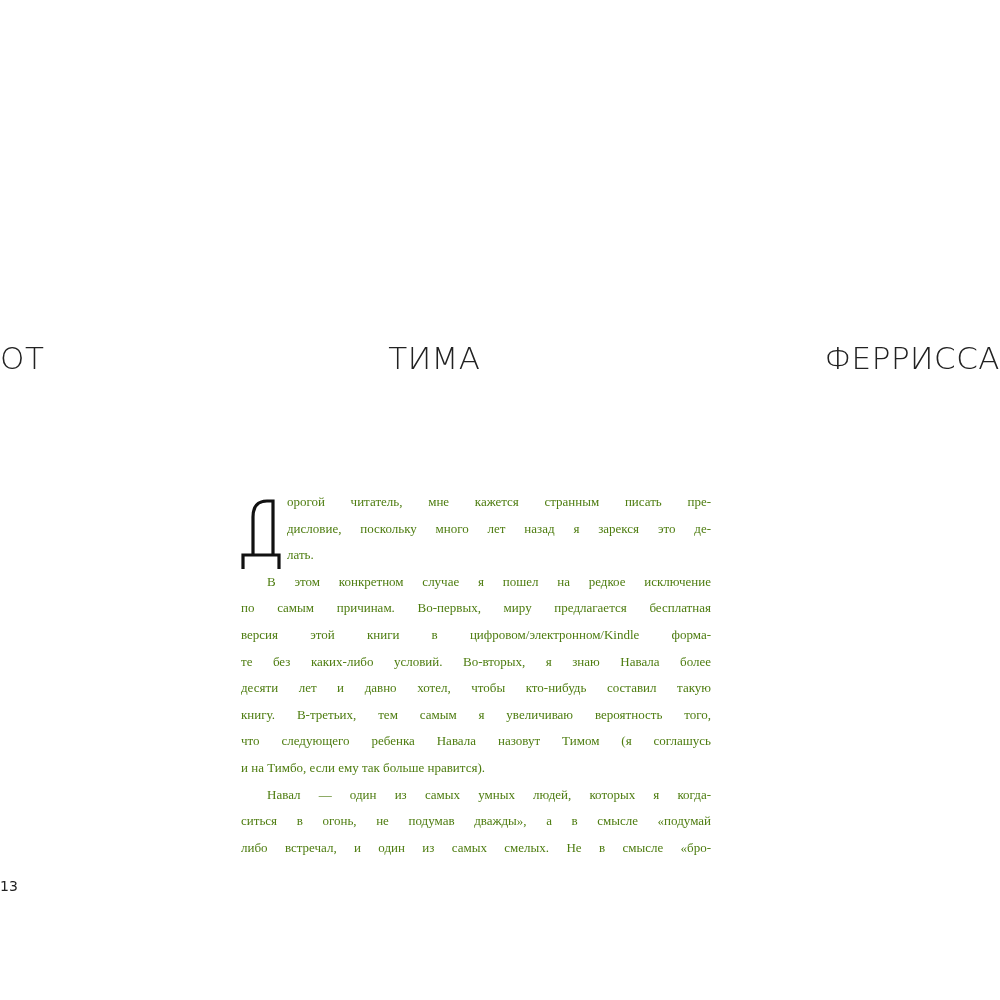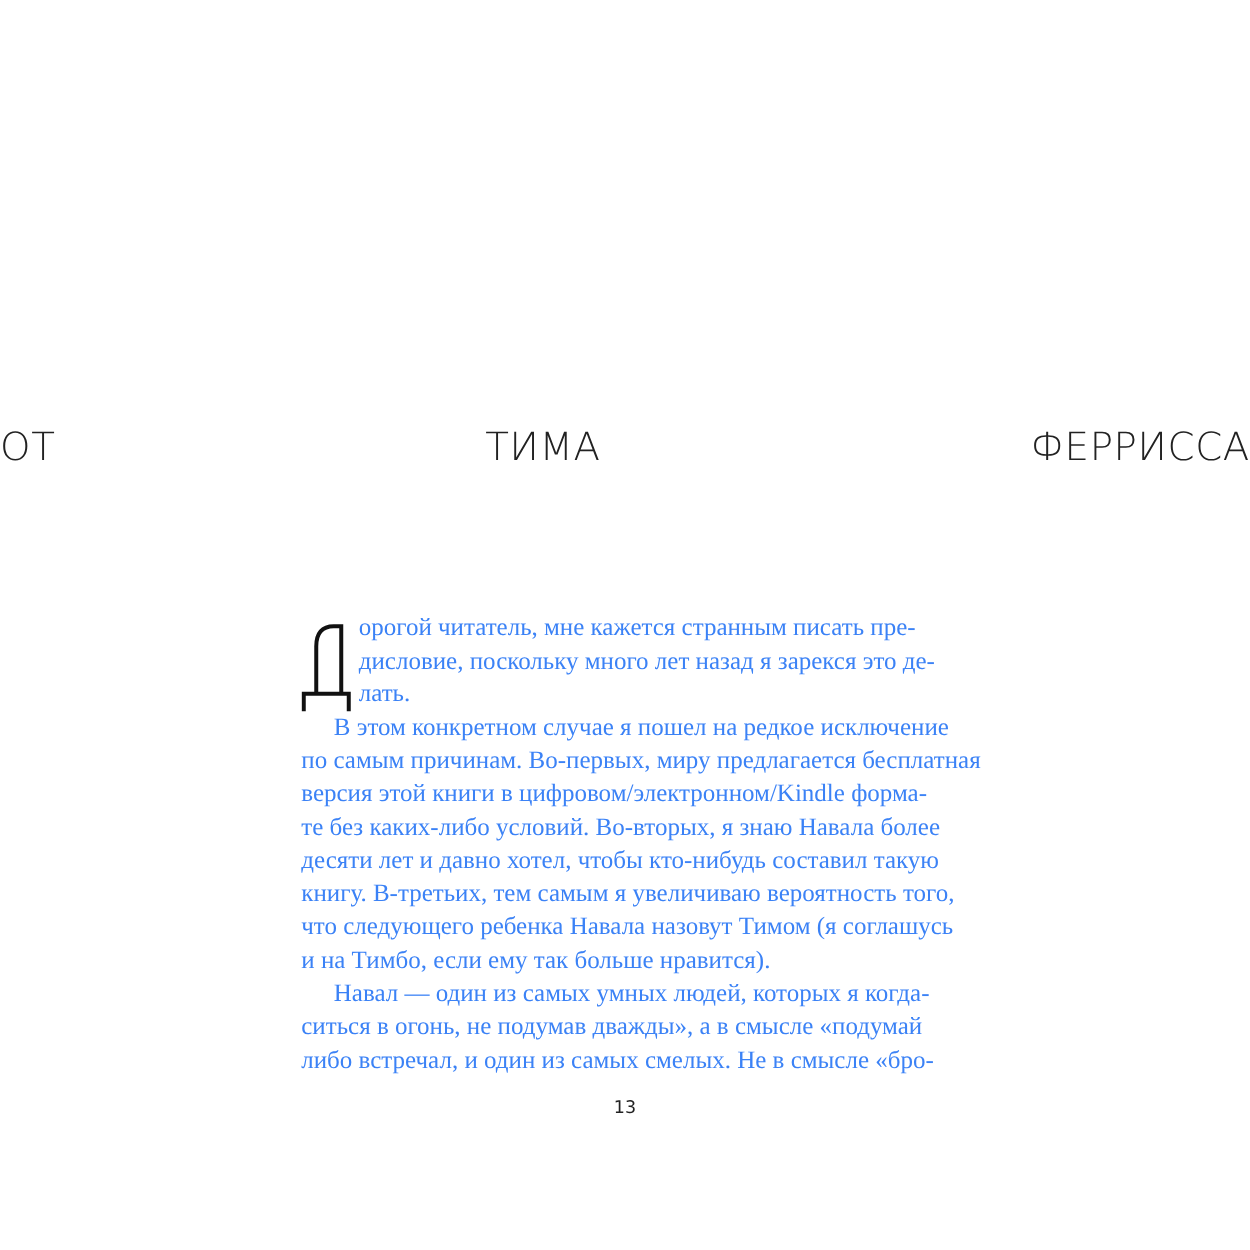--- a/index.html
+++ b/index.html
@@ -5,34 +5,34 @@
   html, body { margin:0; padding:0; background:#ffffff; }
   body { width:1000px; height:1000px; position:relative; overflow:hidden; }
   .title {
     position:absolute; left:0; width:1000px; top:345px;
     text-align:center; font-family:"DejaVu Sans", sans-serif; font-weight:200;
     color:#222; font-size:31px; line-height:37px; letter-spacing:0.5px;
   }
   .title .line { display:block; }
   .body {
     position:absolute; left:241px; top:489px; width:470px;
-    font-family:"Liberation Serif", serif; font-size:20px; color:#3b82f6;
+    font-family:"Liberation Serif", serif; font-size:13px; color:#4d7c0f;
   }
   .line {
     display:block; height:26.6px; line-height:26.6px; white-space:nowrap;
     text-align:justify; text-align-last:justify;
   }
   .line.last { text-align-last:left; }
   .line.indent { padding-left:26px; }
   .line.dc { padding-left:46px; }
   .dropcap {
     position:absolute; left:241px; top:495px; width:40px; height:75px;
   }
   .pagenum {
-    position:absolute; top:878px; left:0; width:1000px; text-align:center;
+    position:absolute; top:878px; left:0; width:1000px; 
     font-family:"DejaVu Sans", sans-serif; font-size:14px; color:#222;
   }
 </style>
 </head>
 <body>
 
 <div class="title">
   <span class="line">ОТ ТИМА ФЕРРИССА</span>
 </div>
 

